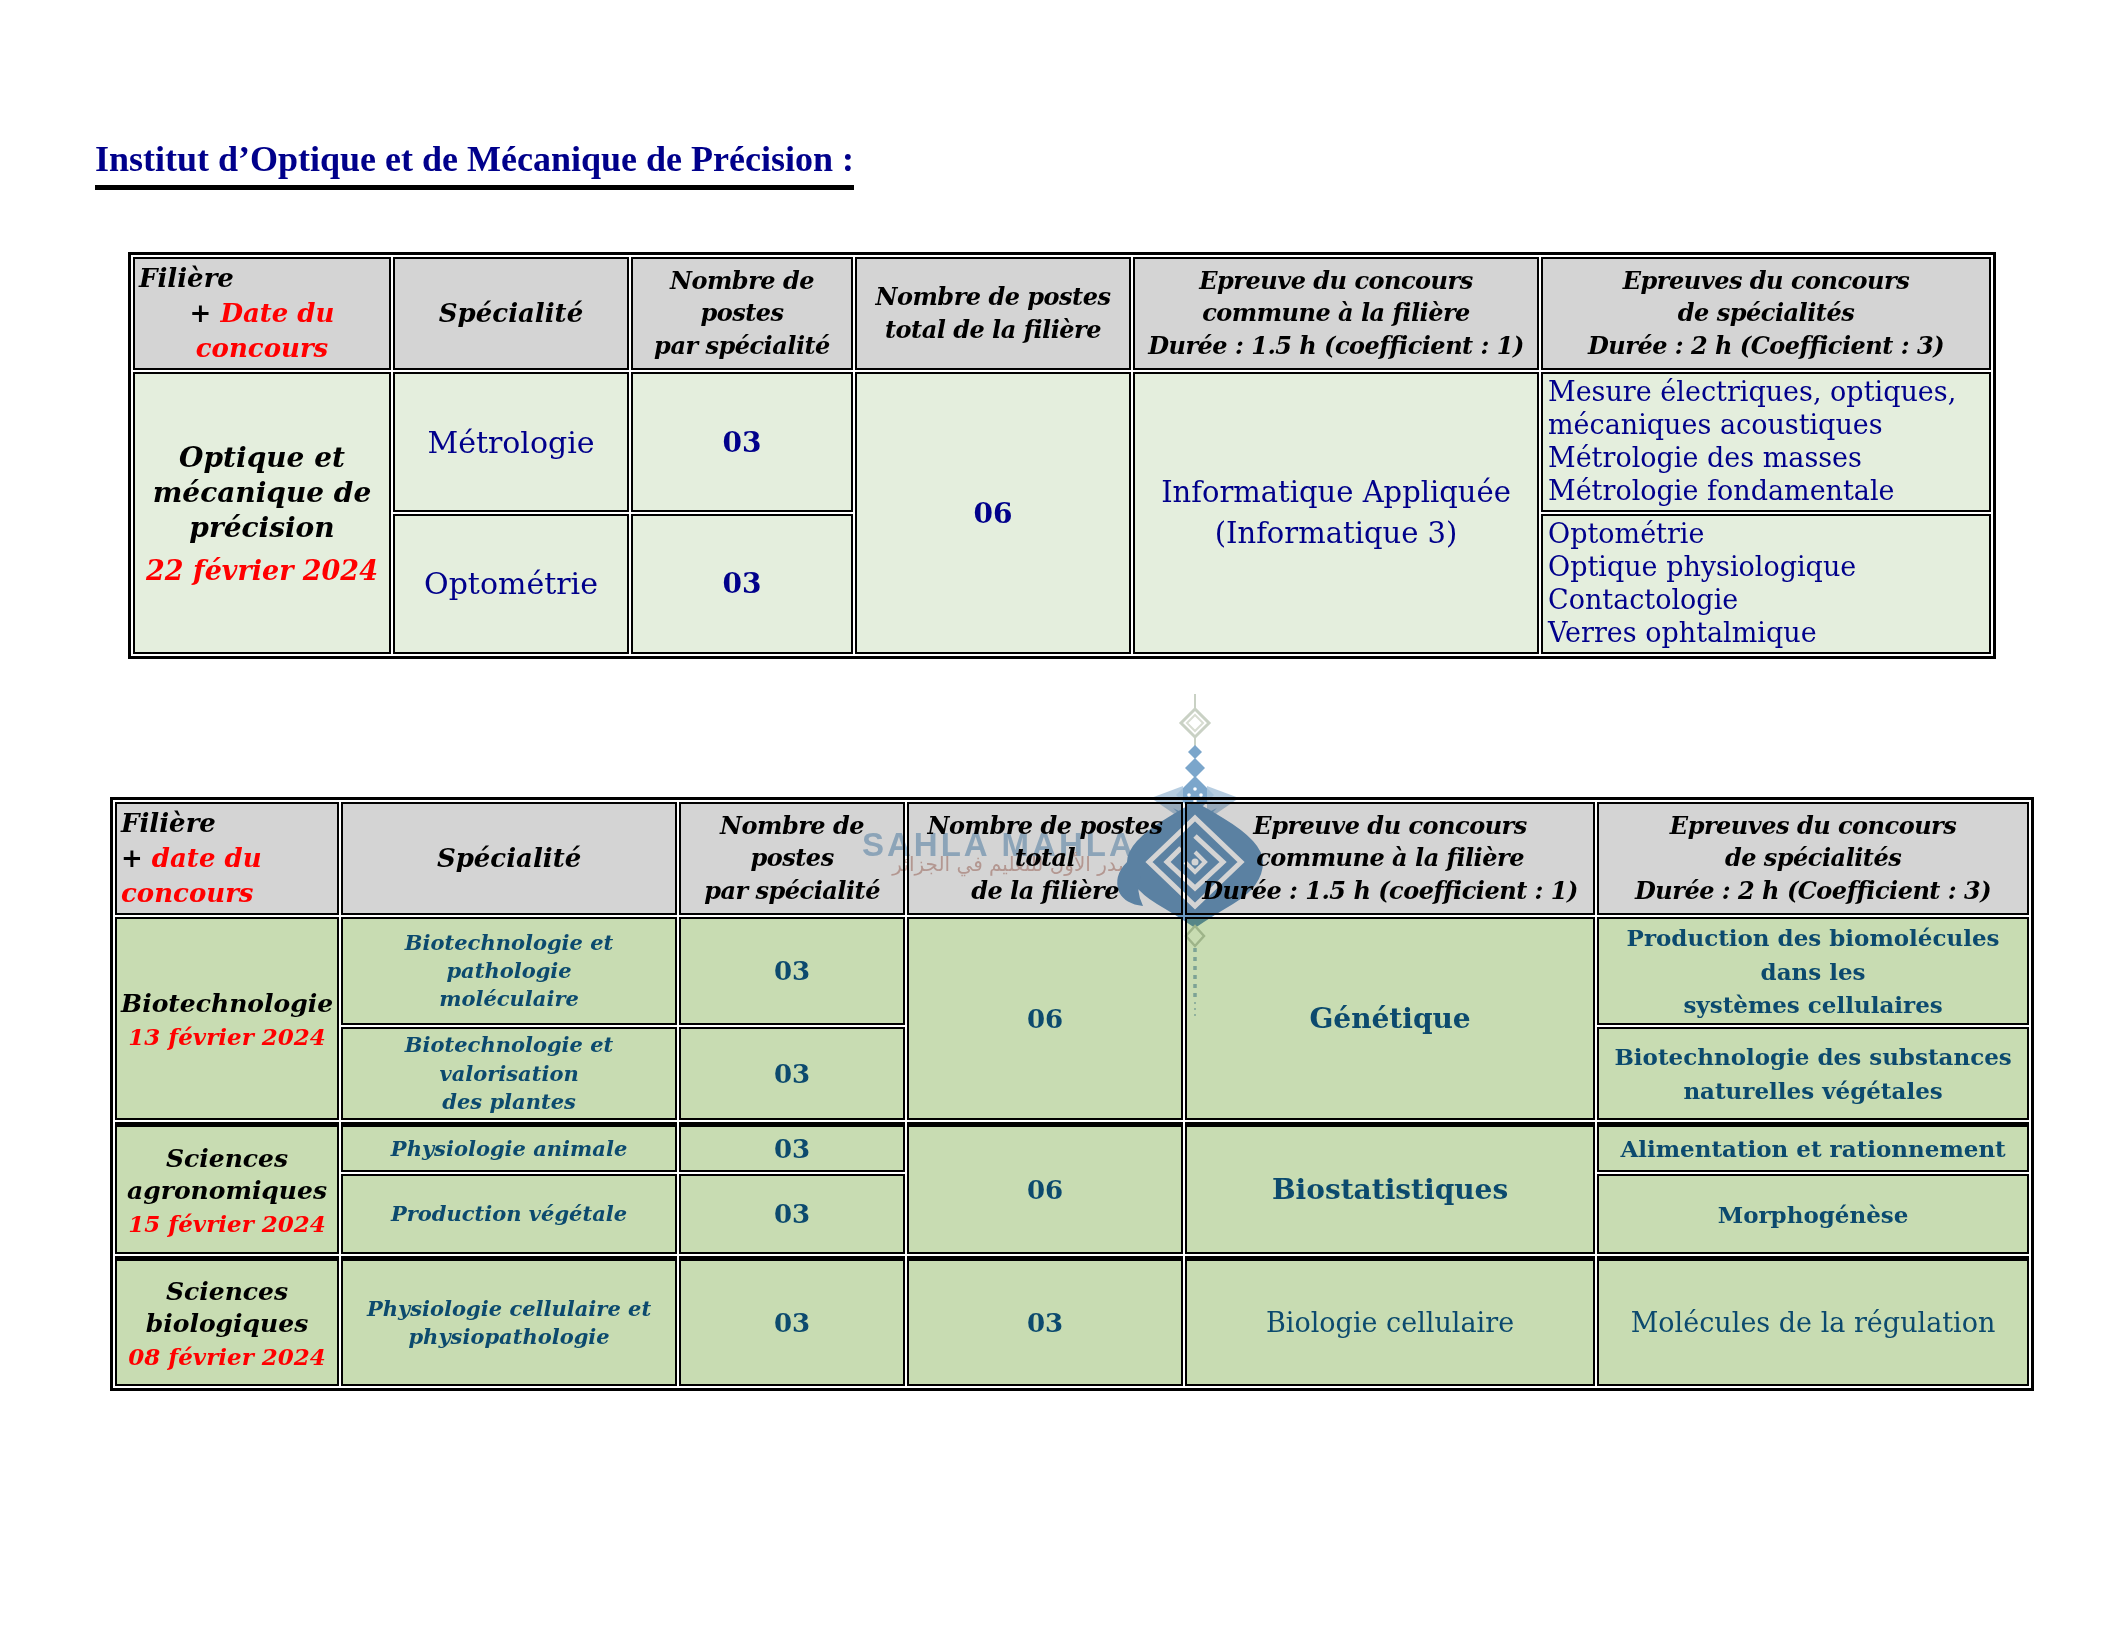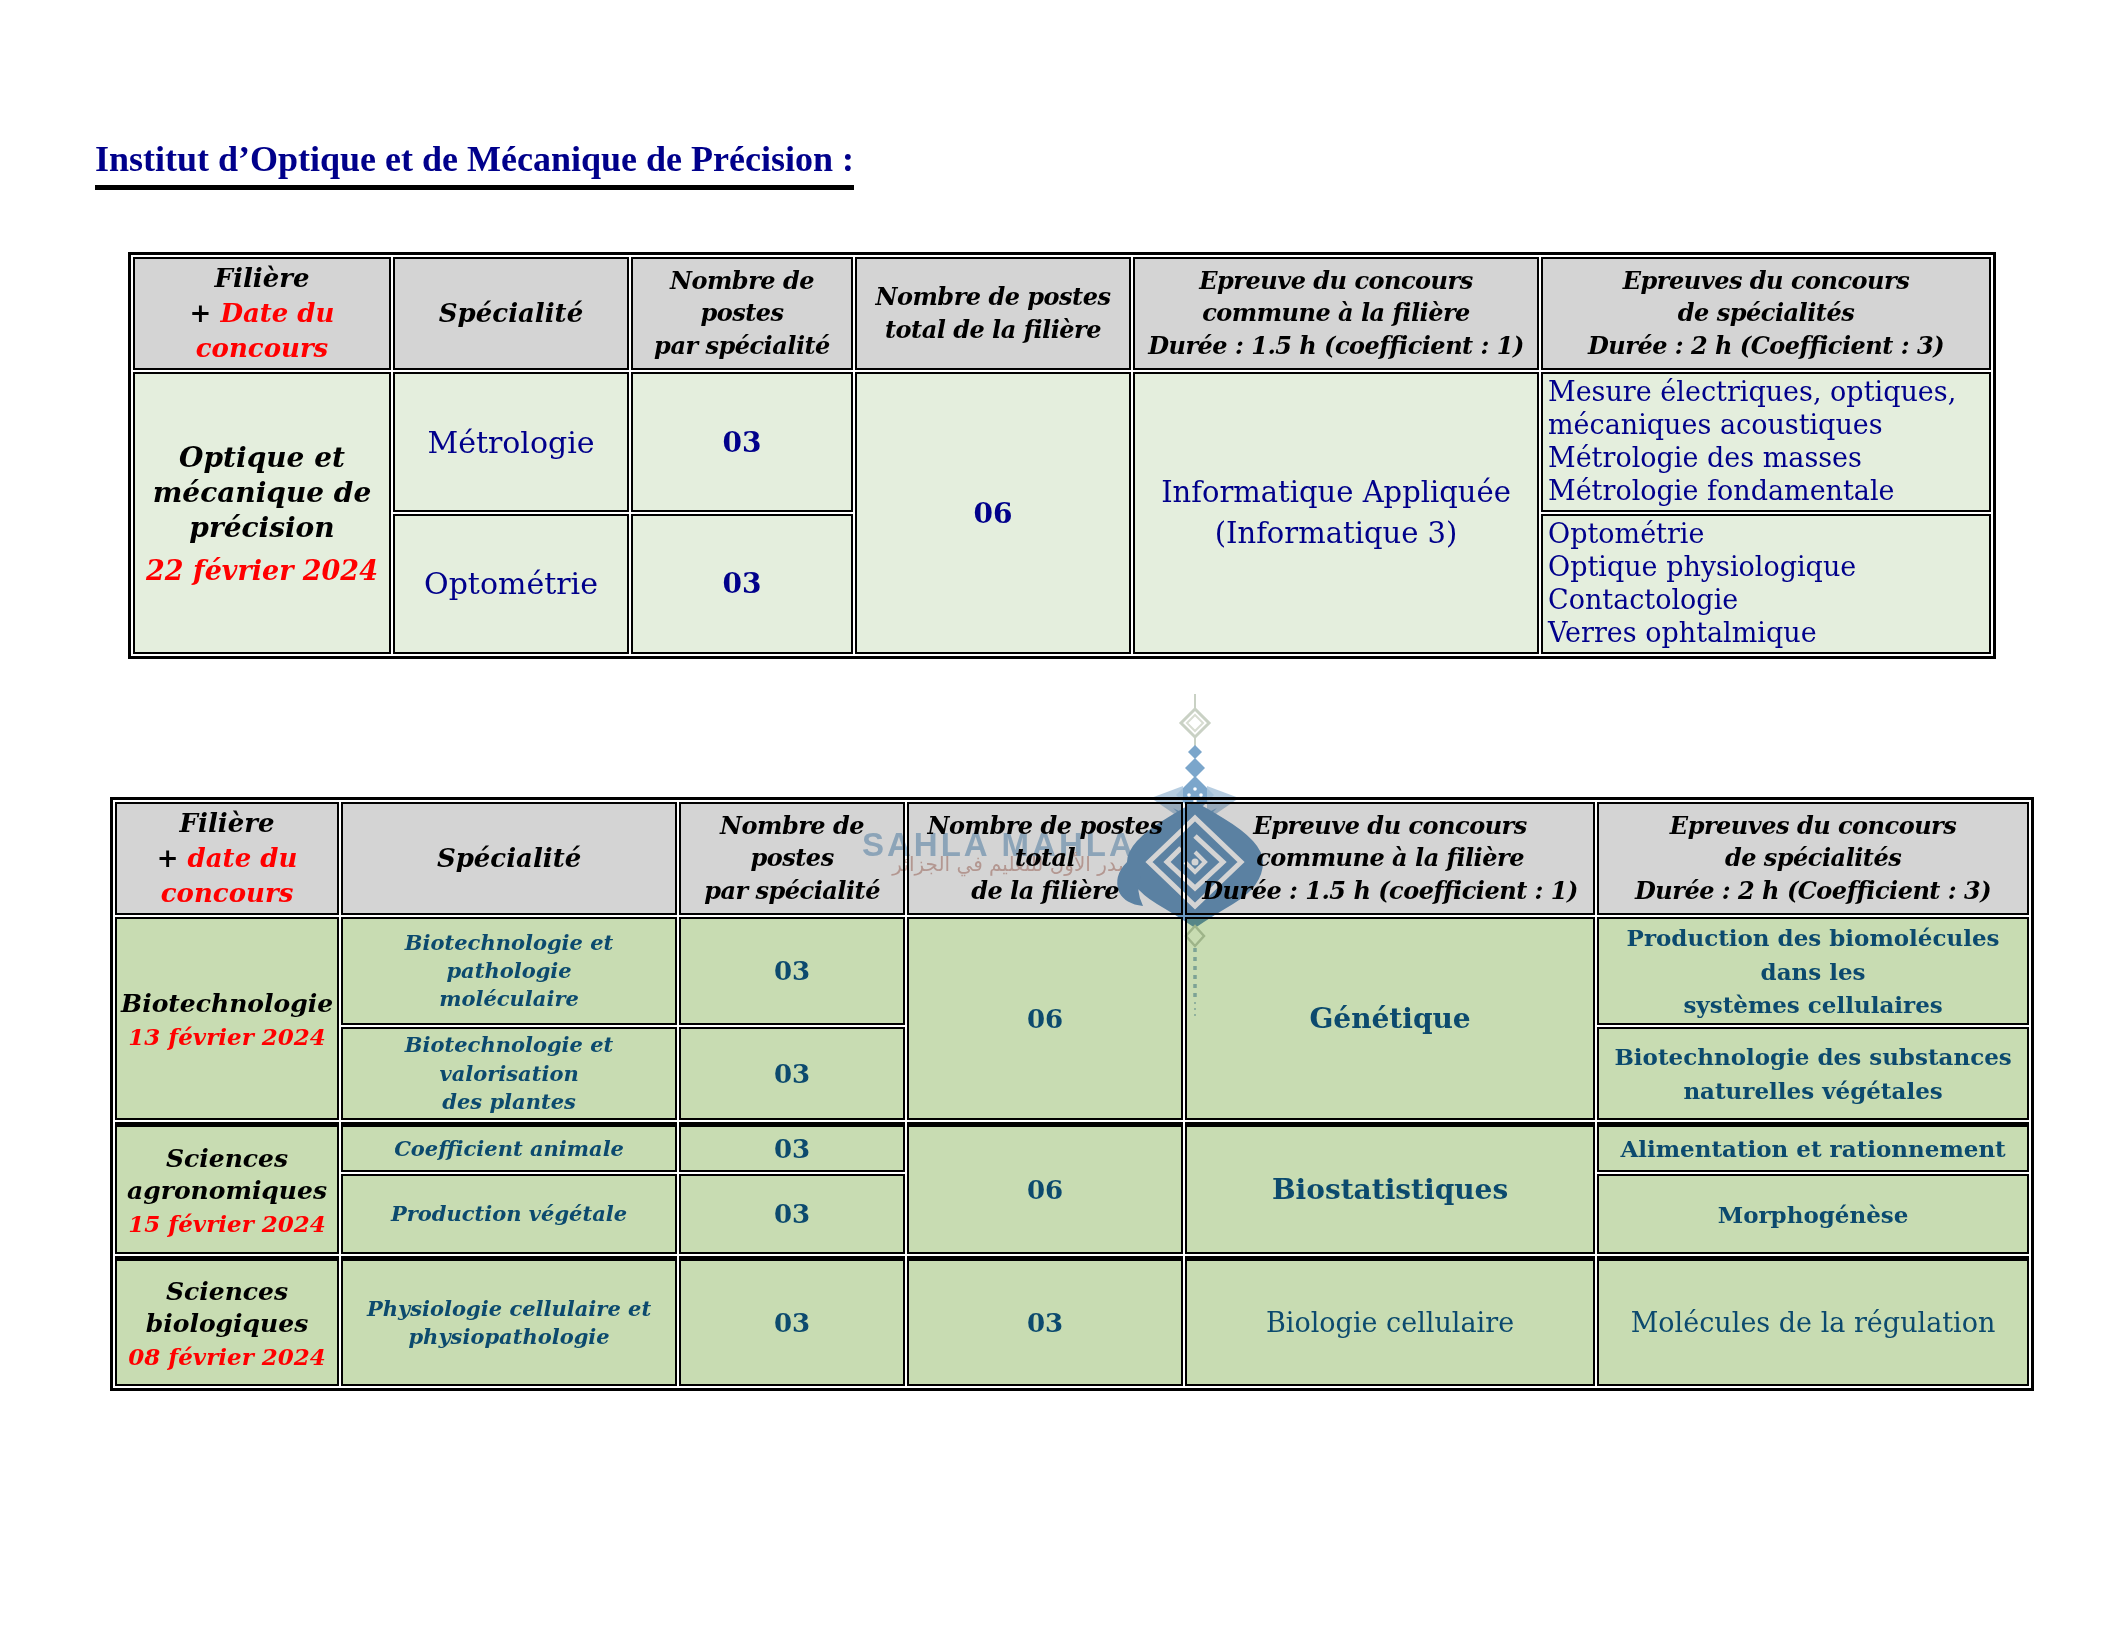--- a/index.html
+++ b/index.html
@@ -19,21 +19,21 @@
   .t2wrap{left:110px;top:797px;}
 
   table.tbl{border-collapse:separate;border-spacing:2px;background:#fff;table-layout:fixed;}
   table.tbl td{border:2px solid #000;text-align:center;vertical-align:middle;padding:2px 4px;
                overflow:hidden;}
   .pre{white-space:pre-line;}
 
   
   .hc{background:#d4d4d4;font-style:italic;font-weight:bold;color:#000;font-size:26px;line-height:1.35;}
   .hc.small{font-size:24px;letter-spacing:-0.5px;}
-  .hline{text-align:center;}
+  .hline{text-align:left;}
   .hline.left{text-align:center;}
   .red{color:#ff0000;}
   .plus{color:#000;}
 
   
   .t1 .bc{background:#e4eedd;color:#00008b;}
   .t1 .filiere{color:#000;}
   .t1 .fname{font-style:italic;font-weight:bold;font-size:28px;line-height:1.25;white-space:pre-line;}
   .t1 .fdate{font-style:italic;font-weight:bold;font-size:27px;color:#ff0000;margin-top:10px;}
   .t1 .spec{font-size:30px;}
@@ -179,21 +179,21 @@
         <td class="bc ep6 pre">Biotechnologie des substances
 naturelles végétales</td>
       </tr>
 
       <tr style="height:50px">
         <td class="bc gname gstart" rowspan="2">
           <div class="fname">Sciences
 agronomiques</div>
           <div class="fdate">15 février 2024</div>
         </td>
-        <td class="bc spec2 gstart">Coefficient animale</td>
+        <td class="bc spec2 gstart">Physiologie animale</td>
         <td class="bc num gstart">03</td>
         <td class="bc num gstart" rowspan="2">06</td>
         <td class="bc commune gstart" rowspan="2">Biostatistiques</td>
         <td class="bc ep6 gstart">Alimentation et rationnement</td>
       </tr>
       <tr style="height:80px">
         <td class="bc spec2">Production végétale</td>
         <td class="bc num">03</td>
         <td class="bc ep6">Morphogénèse</td>
       </tr>

